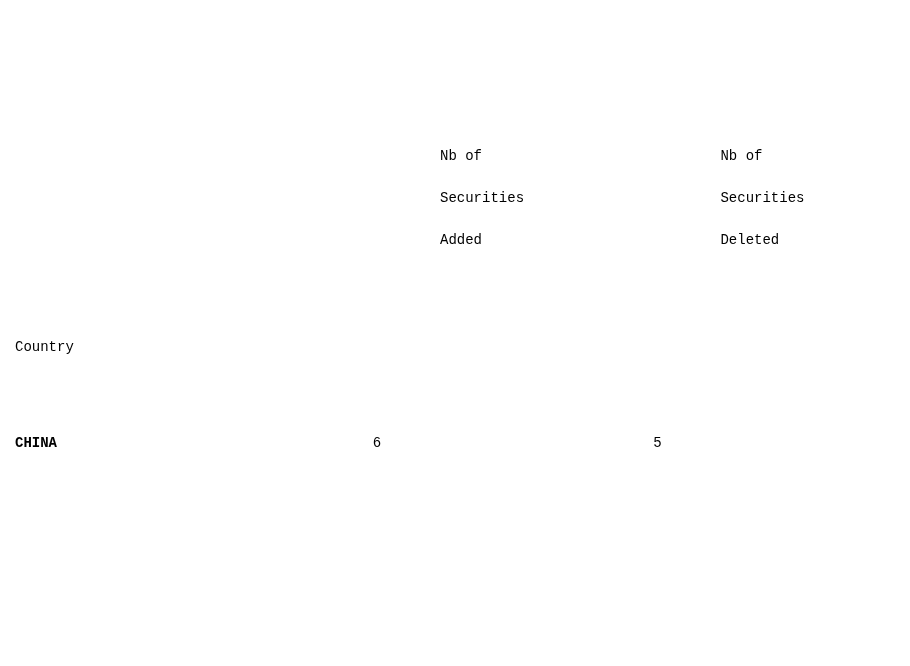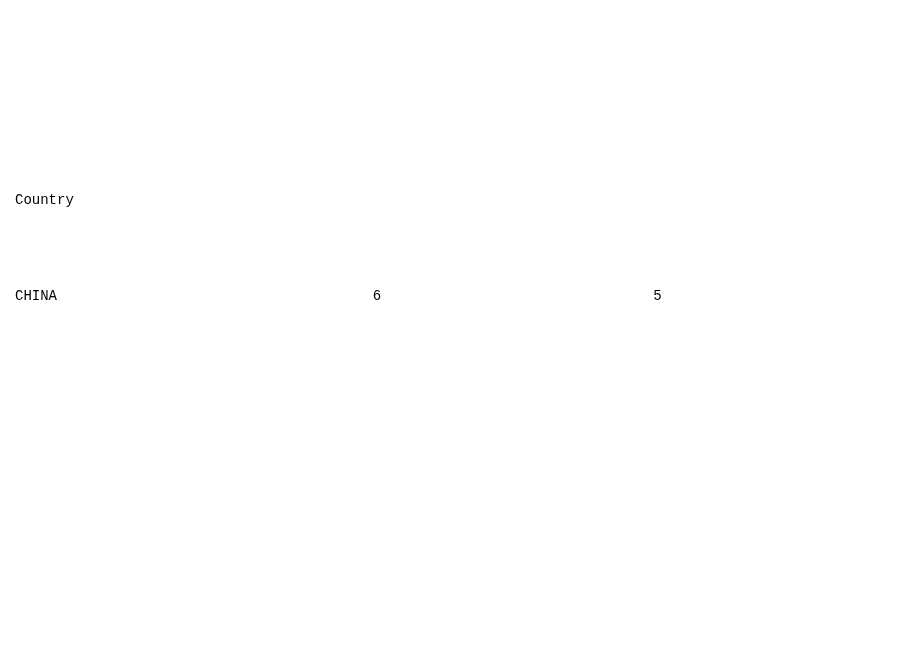--- a/index.html
+++ b/index.html
@@ -28,30 +28,44 @@
     }
   </style>
 </head>
 <body>
 
 <div class="page-content">
 
   <div class="table-section">
     <div style="display:flex; margin-bottom:2px;">
       <div style="width:370px;"></div>
+      <div style="width:290px;">
+        <span>Nb of</span>
+
+        <span>Securities</span>
+
+        <span>Added</span>
+      </div>
+      <div style="width:250px;">
+        <span>Nb of</span>
+
+        <span>Securities</span>
+
+        <span>Deleted</span>
+      </div>
     </div>
 
     <div style="display:flex; margin-bottom:12px;">
       <div style="width:370px;">Country</div>
       <div style="width:290px;"></div>
       <div style="width:250px;"></div>
     </div>
 
     <div style="display:flex;">
-      <div style="width:370px;">CHINA</div>
+      <div style="width:370px;font-weight:bold;">CHINA</div>
       <div style="width:290px;">6</div>
       <div style="width:250px;">5</div>
     </div>
   </div>
 
   
 
   
 </div>
 

